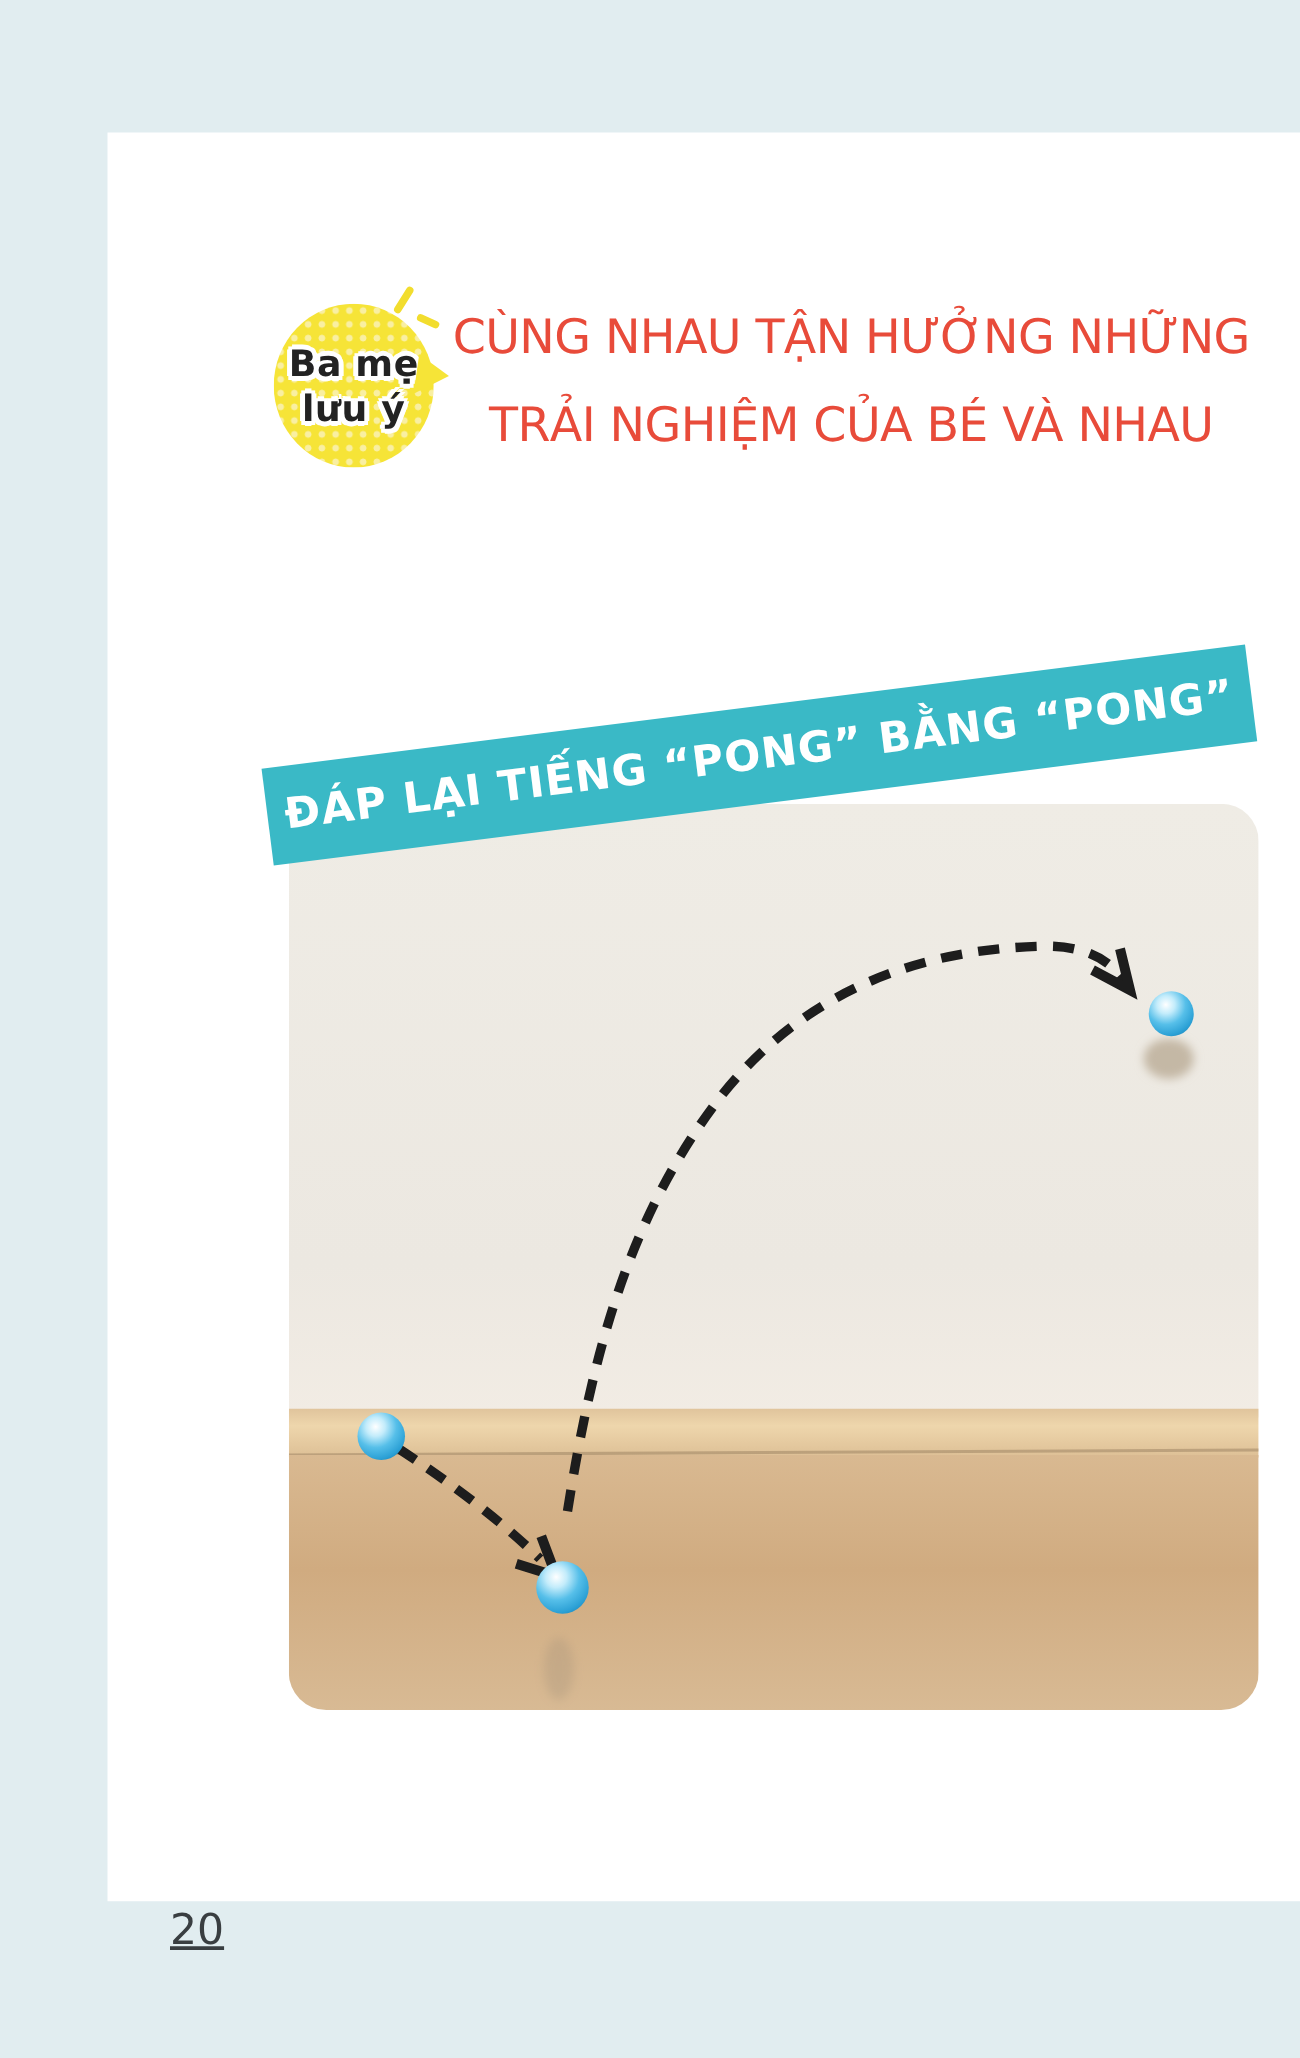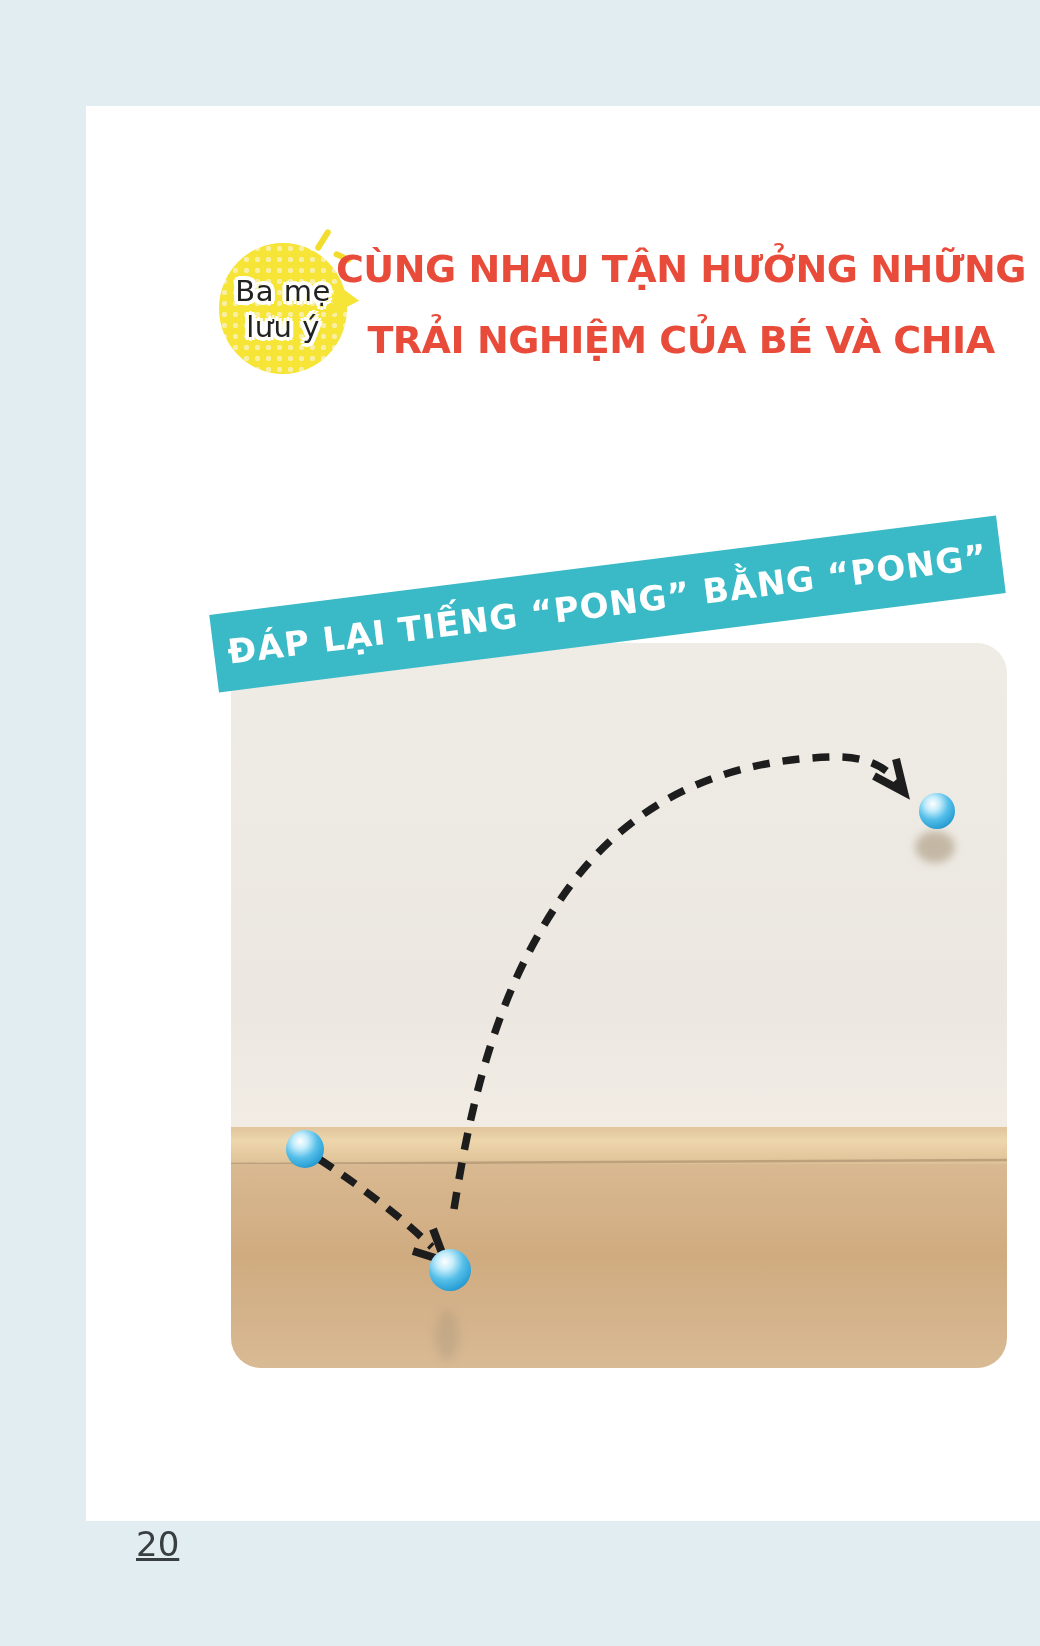--- a/index.html
+++ b/index.html
@@ -24,21 +24,21 @@
     left: 133px; top: 137px;
     width: 128px; height: 131px;
     border-radius: 50%;
     background-color: #f6e437;
     background-image: radial-gradient(circle, #f9efa2 2.4px, rgba(0,0,0,0) 3px);
     background-size: 11px 11px;
     display: flex; align-items: center; justify-content: center;
   }
   .bubble-text {
     text-align: center;
-    font-size: 29px; font-weight: normal; color: #222222;
+    font-size: 29px; font-weight: bold; color: #222222;
     line-height: 36px; letter-spacing: 0.5px;
     text-shadow:
       -4px 0 0 #fff, 4px 0 0 #fff, 0 -4px 0 #fff, 0 4px 0 #fff,
       -3px -3px 0 #fff, 3px -3px 0 #fff, -3px 3px 0 #fff, 3px 3px 0 #fff;
   }
   .bubble-tail {
     position: absolute; left: 247px; top: 179px;
     width: 0; height: 0;
     border-top: 14px solid transparent;
     border-bottom: 18px solid transparent;
@@ -48,21 +48,21 @@
   .sparkle { position: absolute; background: #f2dd2e; border-radius: 3px; }
   .sparkle-1 { left: 234px; top: 122px; width: 6px; height: 24px; transform: rotate(32deg); }
   .sparkle-2 { left: 247px; top: 148px; width: 19px; height: 6px; transform: rotate(24deg); }
 
   
   .heading {
     position: absolute;
     left: 248px; top: 128px; width: 694px;
     text-align: center;
     color: #e84b3a;
-    font-size: 38px; font-weight: bold;
+    font-size: 38px; font-weight: normal;
     line-height: 71px; letter-spacing: -0.5px;
   }
 
   
   .banner {
     position: absolute;
     left: 125px; top: 459px;
     width: 793px; height: 78px;
     background: #3ab9c6;
     transform: rotate(-7.2deg);
@@ -105,21 +105,21 @@
         <div>Ba mẹ</div>
         <div>lưu ý</div>
       </div>
     </div>
     <div class="bubble-tail"></div>
     <div class="sparkle sparkle-1"></div>
     <div class="sparkle sparkle-2"></div>
 
     <div class="heading">
       <div>CÙNG NHAU TẬN HƯỞNG NHỮNG</div>
-      <div>TRẢI NGHIỆM CỦA BÉ VÀ CHIA</div>
+      <div>TRẢI NGHIỆM CỦA BÉ VÀ NHAU</div>
     </div>
 
     <div class="banner">
       <span class="banner-text">ĐÁP LẠI TIẾNG “PONG” BẰNG “PONG”</span>
     </div>
 
     <div class="photo">
       <svg viewBox="0 0 776 725" xmlns="http://www.w3.org/2000/svg">
         <defs>
           <linearGradient id="wallGrad" x1="0" y1="0" x2="0" y2="1">

